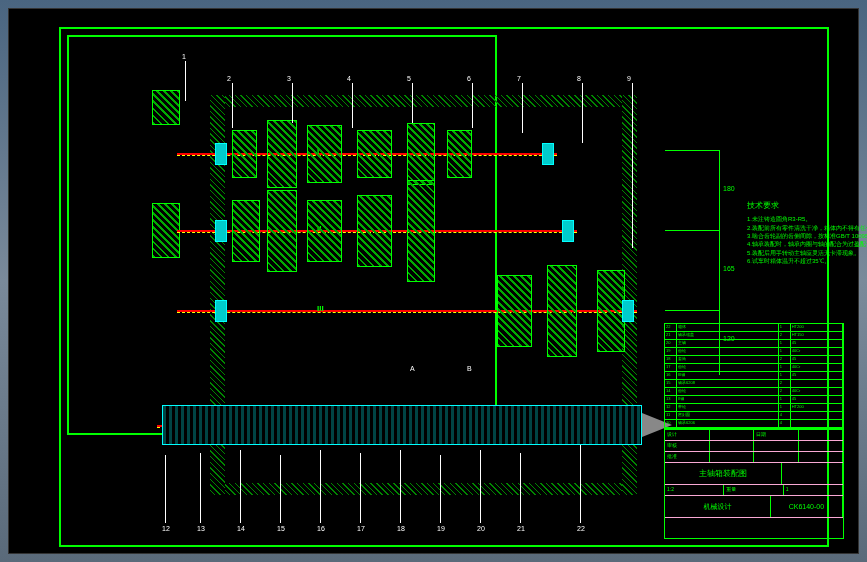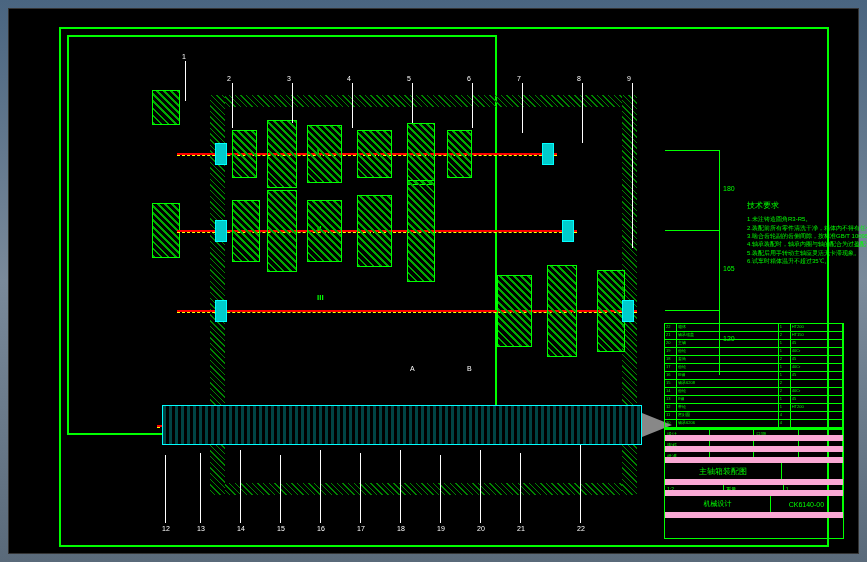--- a/index.html
+++ b/index.html
@@ -90,31 +90,31 @@
 .dim2{left:598px;top:195px;width:55px;height:1px}
 .dim3{left:598px;top:275px;width:55px;height:1px}
 .dim4{left:652px;top:115px;width:1px;height:225px}
 .dimtxt{position:absolute;color:#0f0;font-size:7px}
 .dt1{left:656px;top:150px}
 .dt2{left:656px;top:230px}
 .dt3{left:656px;top:300px}
 .tech-req{position:absolute;left:680px;top:165px;width:155px;color:#0f0;font-size:6px;line-height:1.4}
 .tech-req .title{font-size:8px;margin-bottom:4px}
 .title-block{position:absolute;right:14px;bottom:14px;width:180px;height:110px;border:1px solid #0f0}
-.tb-row{border-bottom:6px solid #f9a8d4;height:11px;display:flex}
+.tb-row{border-bottom:1px solid #f9a8d4;height:11px;display:flex}
 .tb-cell{border-right:1px solid #0f0;color:#0f0;font-size:5px;padding:1px 2px;flex:1;overflow:hidden}
 .bom{position:absolute;right:14px;bottom:124px;width:180px;border:1px solid #0f0}
 .bom-row{border-bottom:1px solid #0f0;height:8px;display:flex}
 .bom-cell{border-right:1px solid #0f0;color:#0f0;font-size:4px;padding:0 1px;flex:1;overflow:hidden;white-space:nowrap}
 .bom-cell.n{flex:0 0 12px}
 .bom-cell.w{flex:2}
 .shaft-lbl{position:absolute;color:#0f0;font-size:8px;font-weight:bold}
 .sl1{left:250px;top:112px}
 .sl2{left:250px;top:189px}
-.sl3{left:250px;top:258px}
+.sl3{left:250px;top:269px}
 .sl4{left:250px;top:384px}
 .hatch-area{position:absolute;background:repeating-linear-gradient(45deg,transparent 0,transparent 3px,#080 3px,#080 4px)}
 .ha1{left:143px;top:60px;width:15px;height:400px}
 .ha2{left:555px;top:60px;width:15px;height:400px}
 .ha3{left:158px;top:60px;width:397px;height:12px}
 .ha4{left:158px;top:448px;width:397px;height:12px}
 .section-lbl{position:absolute;color:#fff;font-size:7px}
 .sec1{left:343px;top:330px}
 .sec2{left:400px;top:330px}
 </style>

